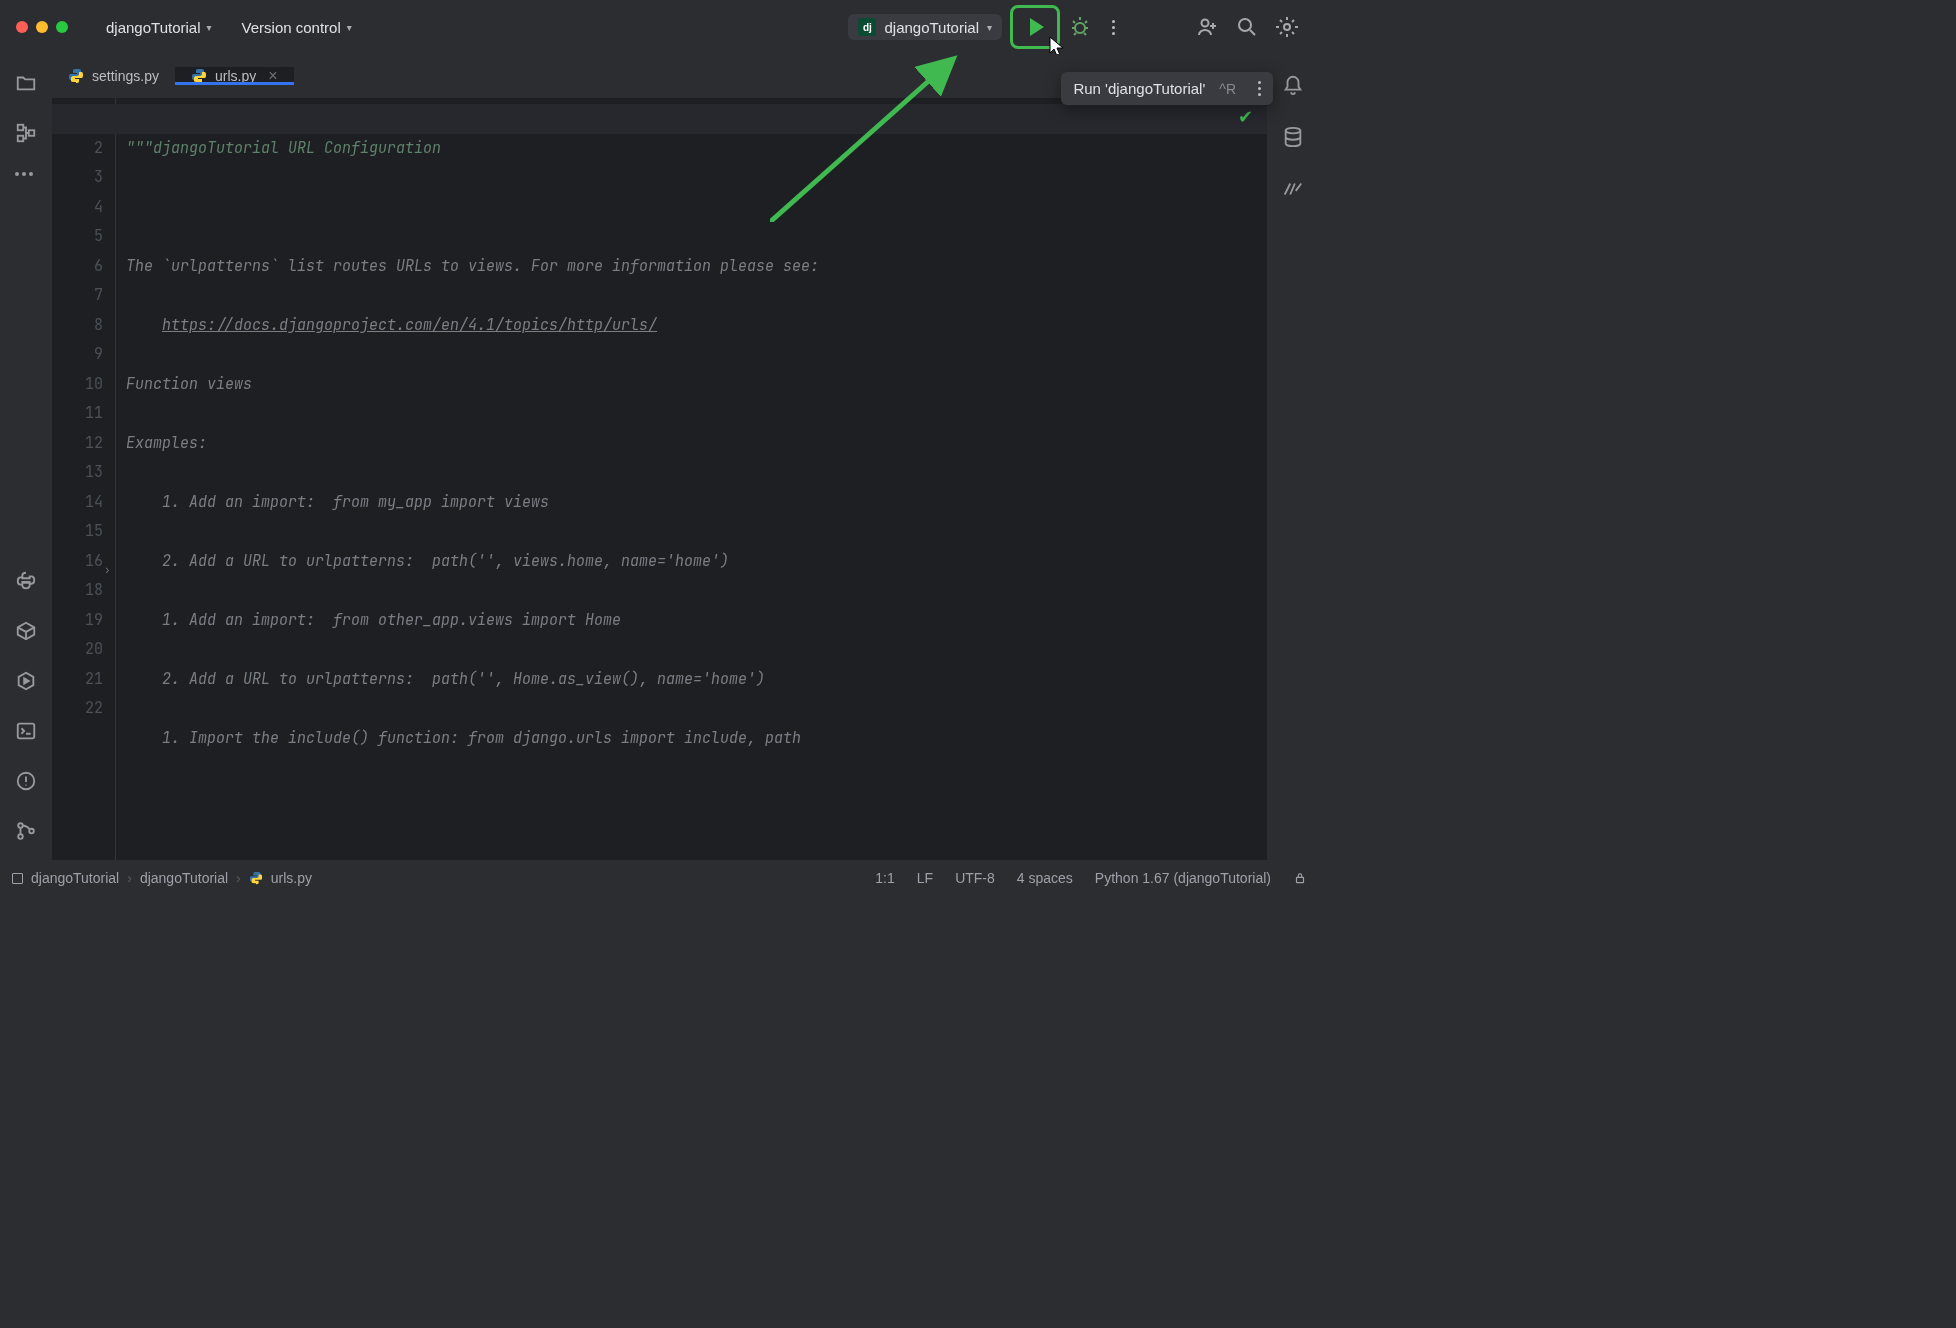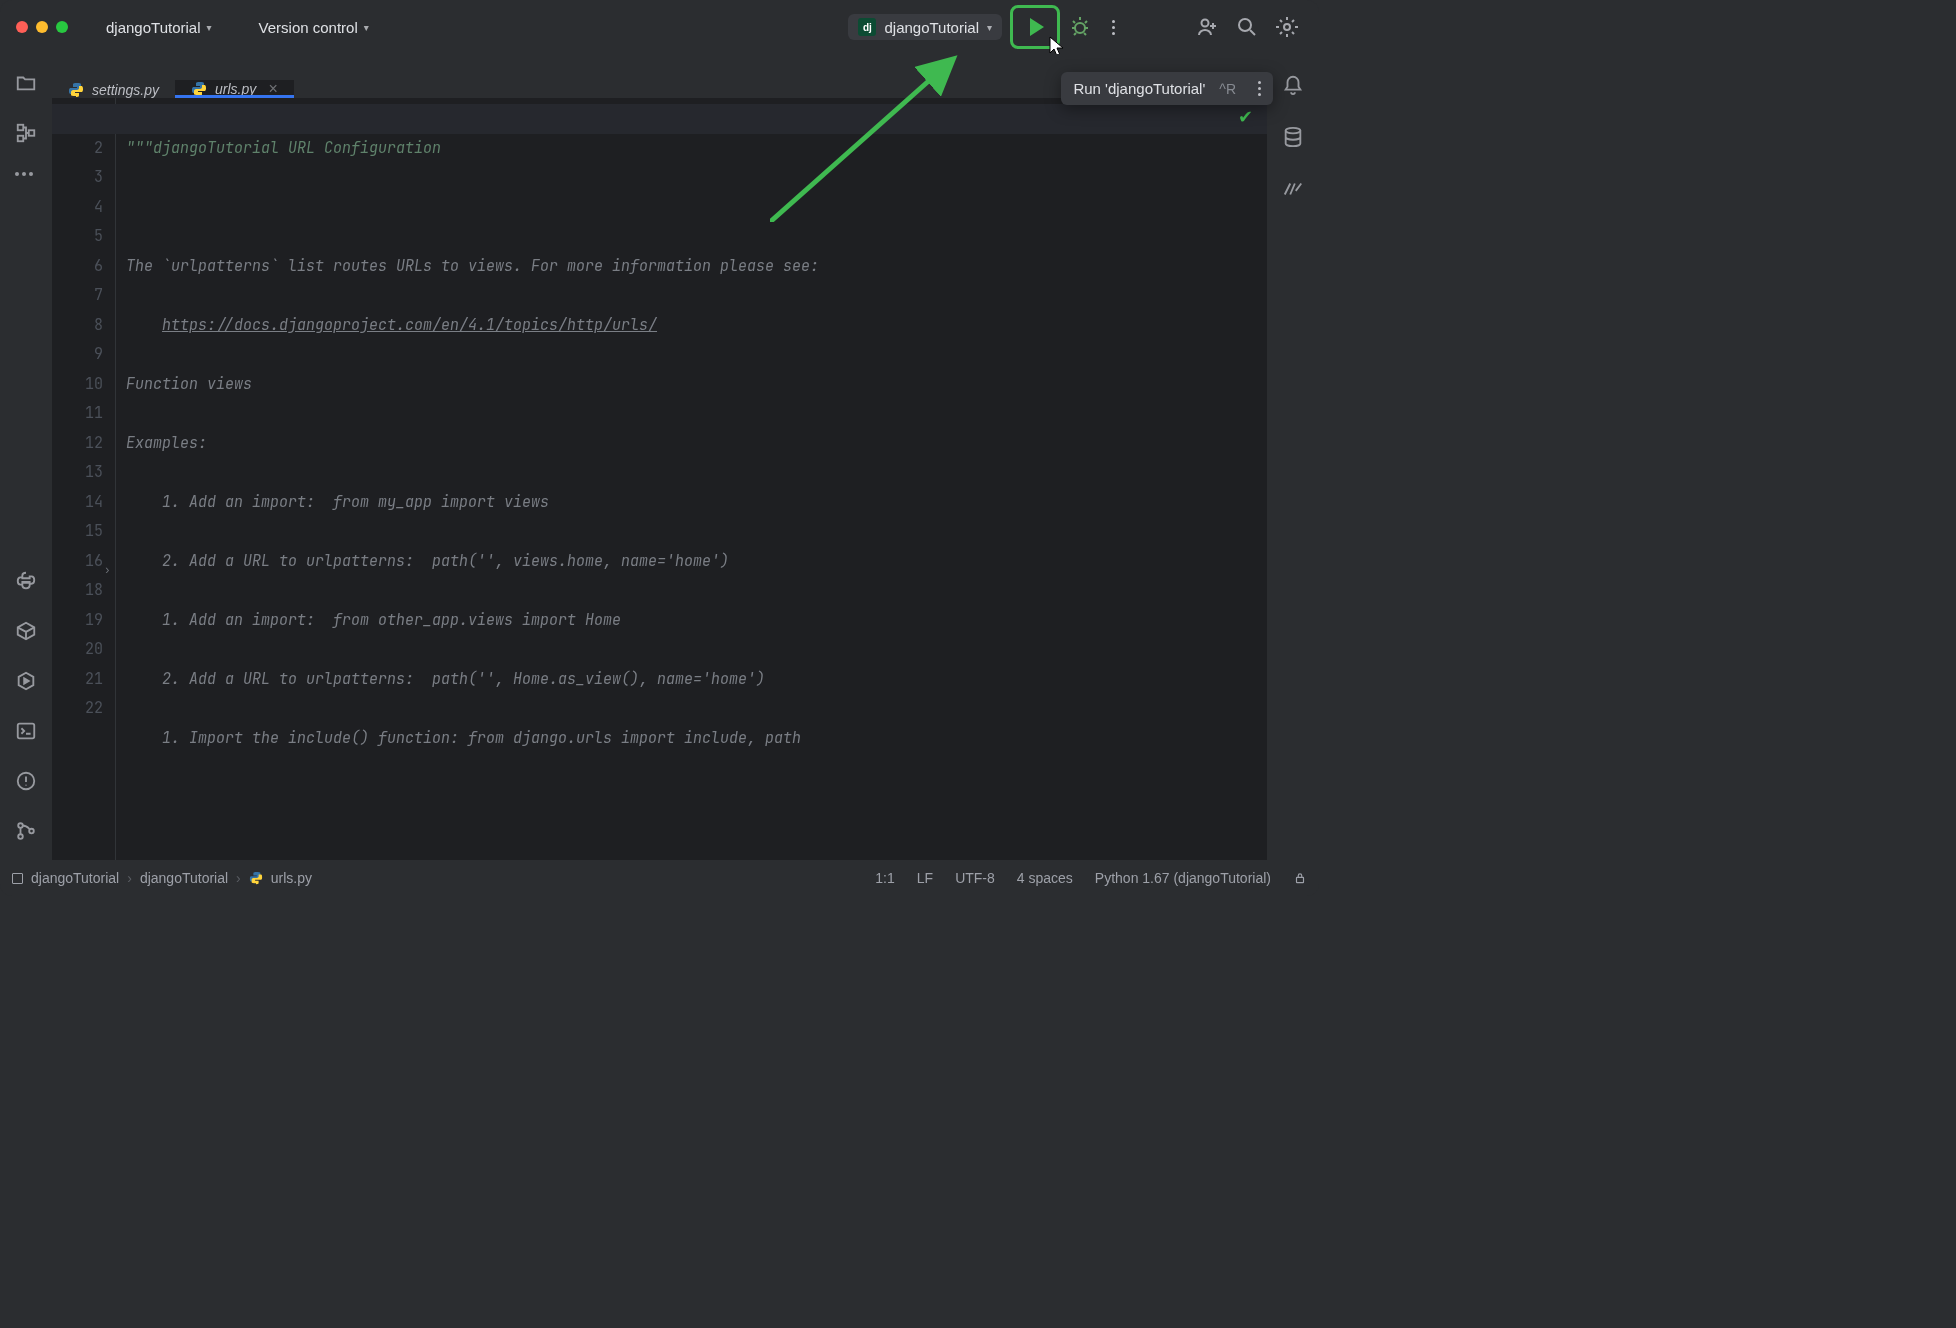--- a/index.html
+++ b/index.html
@@ -83,21 +83,21 @@
     align-items: center; gap: 28px; padding-bottom: 18px;
   }
   .side-icon { width: 22px; height: 22px; cursor: pointer; opacity: .75; }
   .side-icon svg { width: 100%; height: 100%; }
 
   .editor-area {
     flex: 1; display: flex; flex-direction: column; background: #1e1f22;
     position: relative;
   }
   .tabs {
-    height: 44px; display: flex; align-items: flex-end; background: #2b2d30; font-style: italic;
+    height: 44px; display: flex; align-items: center; background: #2b2d30;
   }
   .tab {
     display: flex; align-items: center; gap: 8px; padding: 0 16px;
     color: #bcbec4; font-size: 14px; cursor: pointer; position: relative;
   }
   .tab.active { background: #1e1f22; }
   .tab.active::after {
     content: ""; position: absolute; left: 0; right: 0; bottom: 0;
     height: 3px; background: #3574f0;
   }
@@ -179,21 +179,21 @@
 <div class="titlebar">
   <div class="traffic-lights">
     <div class="traffic-light tl-red"></div>
     <div class="traffic-light tl-yellow"></div>
     <div class="traffic-light tl-green"></div>
   </div>
   <div class="proj-btn">
     <span>djangoTutorial</span>
     <span class="chev">▾</span>
   </div>
-  <div class="proj-btn" style="margin-left:31px;text-align:center;">
+  <div class="proj-btn" style="margin-left:14px;text-align:center;">
     <span>Version control</span>
     <span class="chev">▾</span>
   </div>
   <div class="spacer"></div>
   <div class="runcfg">
     <span class="dj-badge">dj</span>
     <span>djangoTutorial</span>
     <span class="chev">▾</span>
   </div>
   <div class="run-btn">

